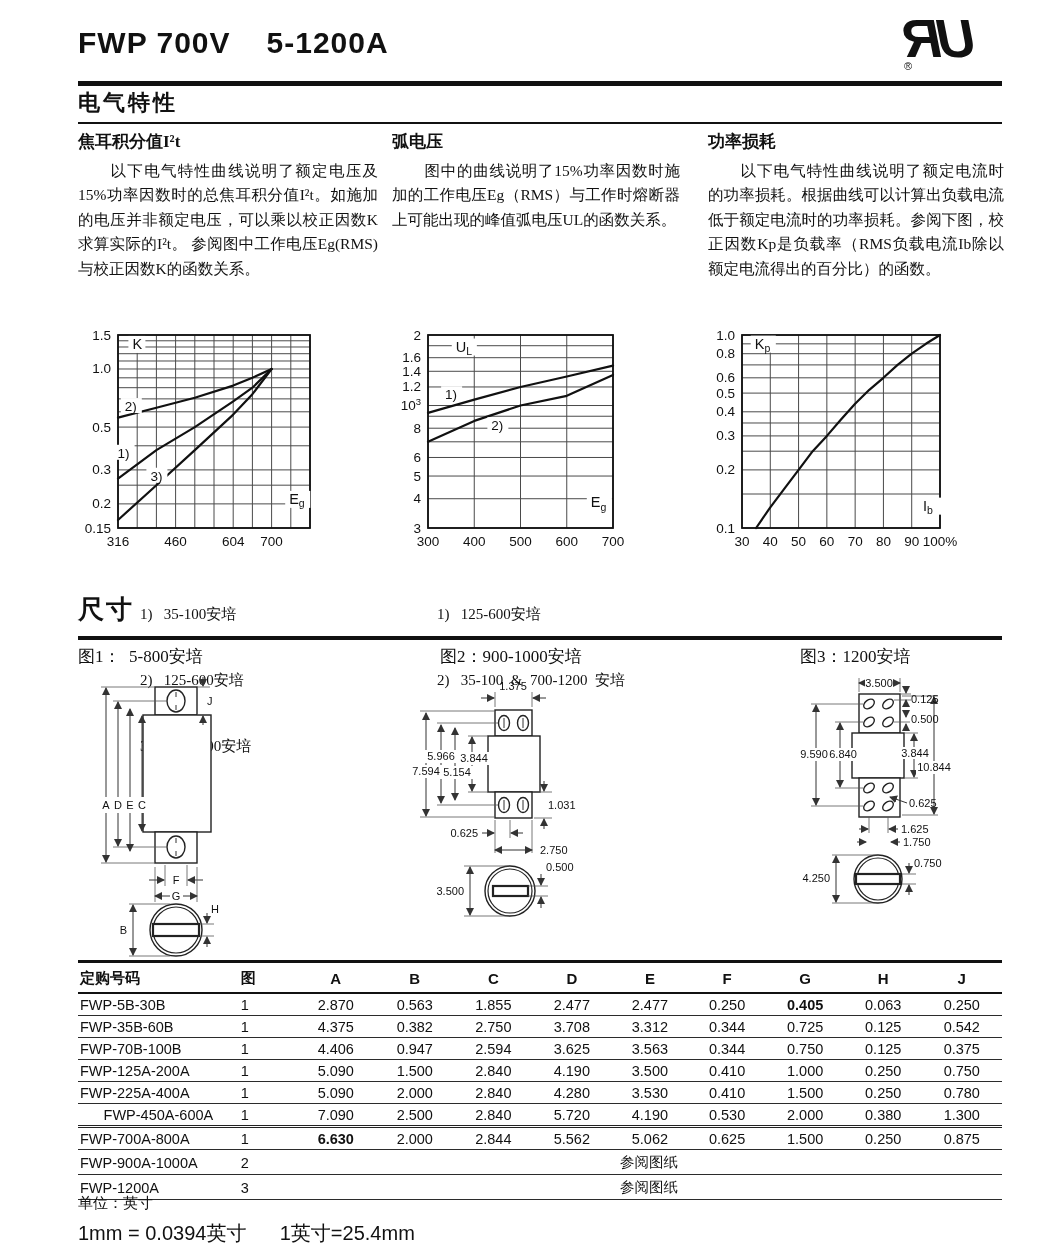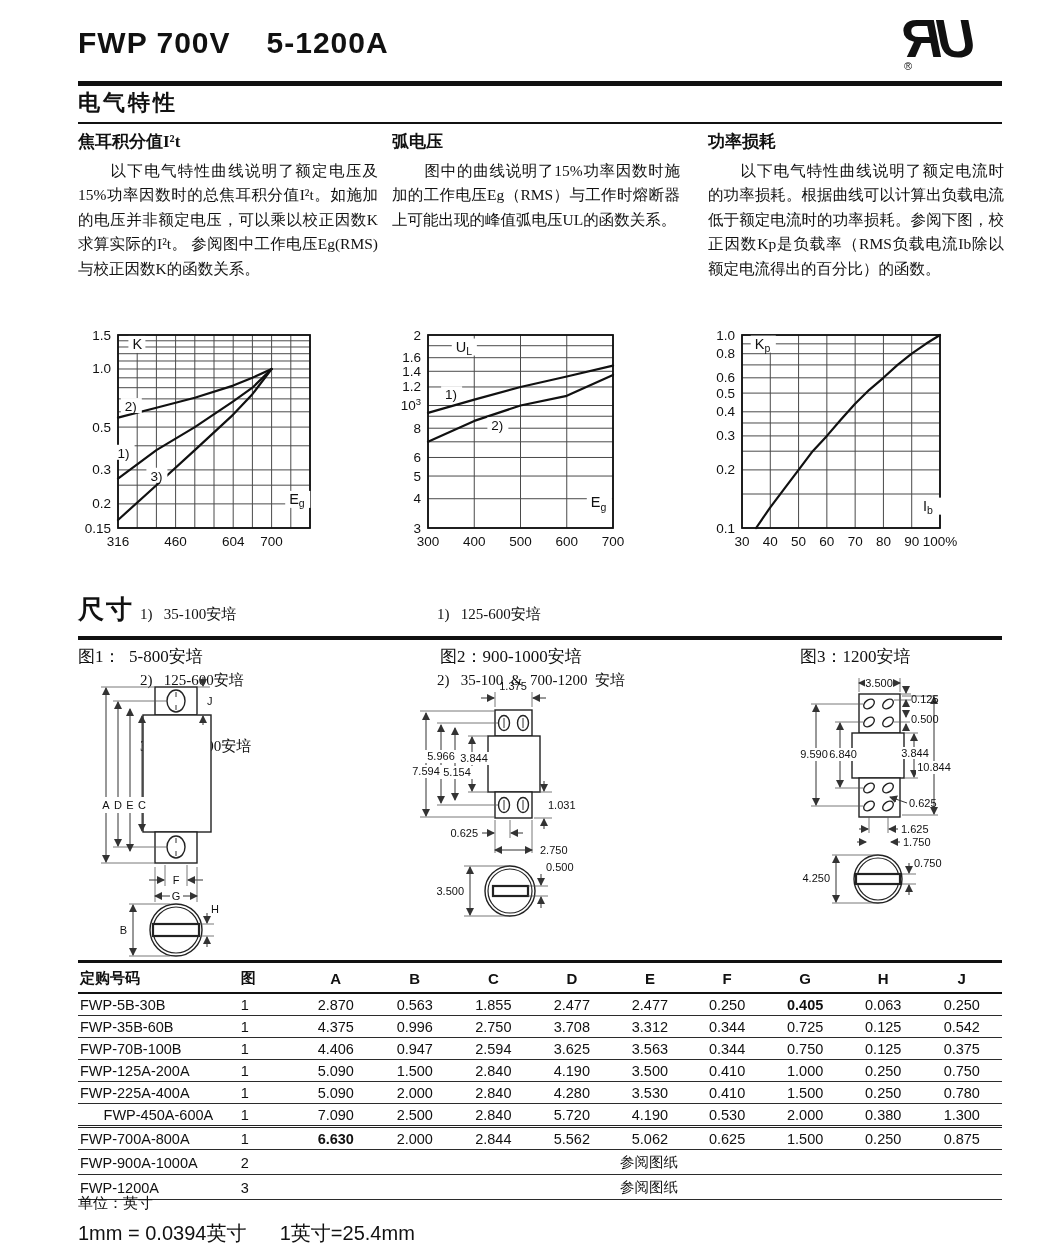--- a/index.html
+++ b/index.html
@@ -487,21 +487,21 @@
           <td style="text-align: center;">2.477</td>
           <td style="text-align: center;">0.250</td>
           <td style="text-align: center; font-weight: bold;">0.405</td>
           <td style="text-align: center;">0.063</td>
           <td style="text-align: center;">0.250</td>
         </tr>
         <tr>
           <td style="text-align: left;">FWP-35B-60B</td>
           <td style="text-align: left;">1</td>
           <td style="text-align: center;">4.375</td>
-          <td style="text-align: center;">0.996</td>
+          <td style="text-align: center;">0.382</td>
           <td style="text-align: center;">2.750</td>
           <td style="text-align: center;">3.708</td>
           <td style="text-align: center;">3.312</td>
           <td style="text-align: center;">0.344</td>
           <td style="text-align: center;">0.725</td>
           <td style="text-align: center;">0.125</td>
           <td style="text-align: center;">0.542</td>
         </tr>
         <tr>
           <td style="text-align: left;">FWP-70B-100B</td>

